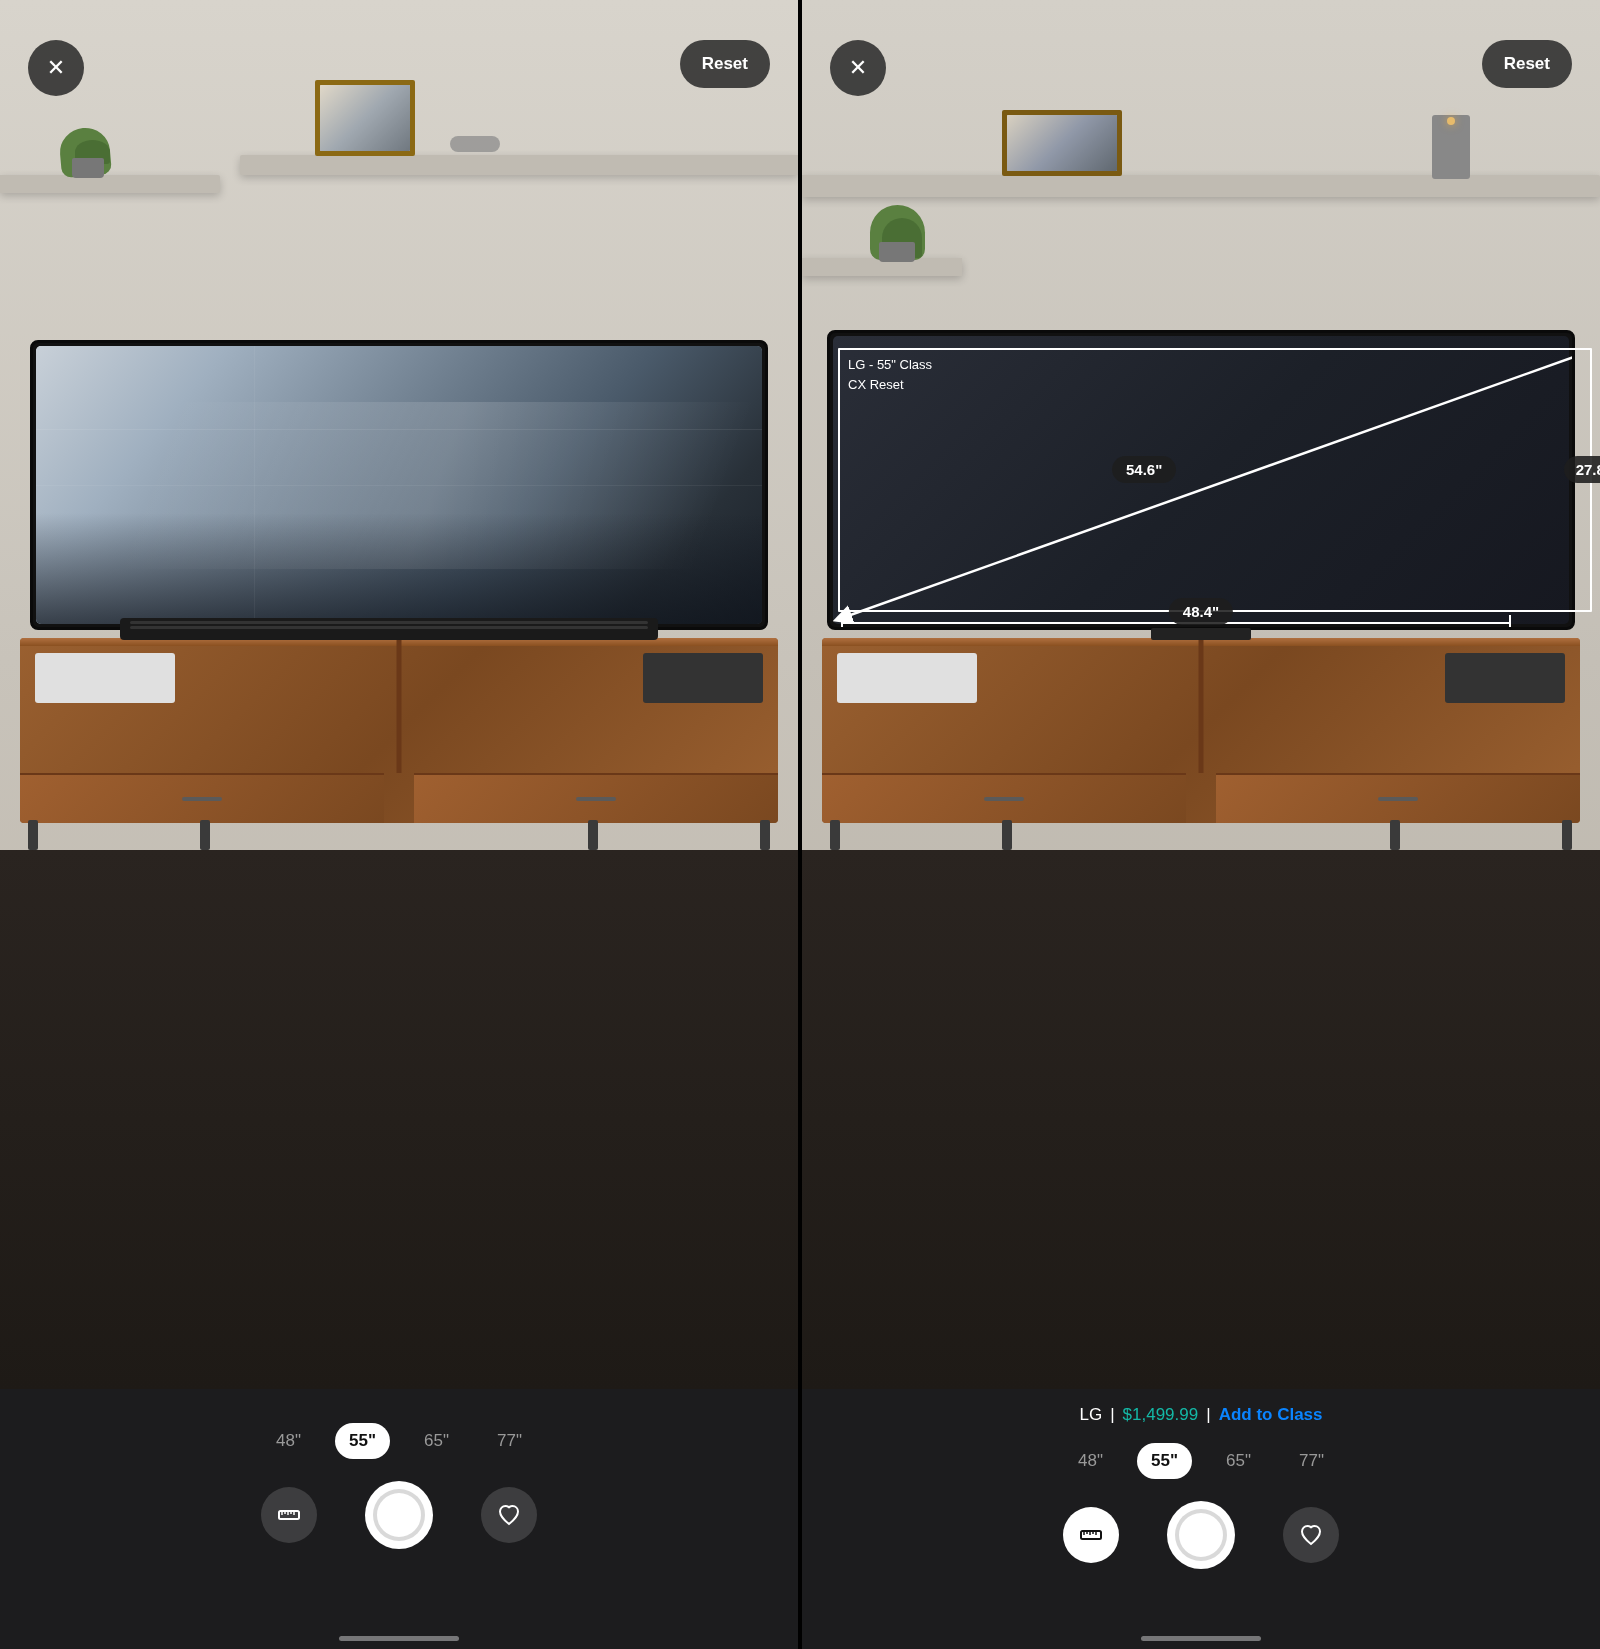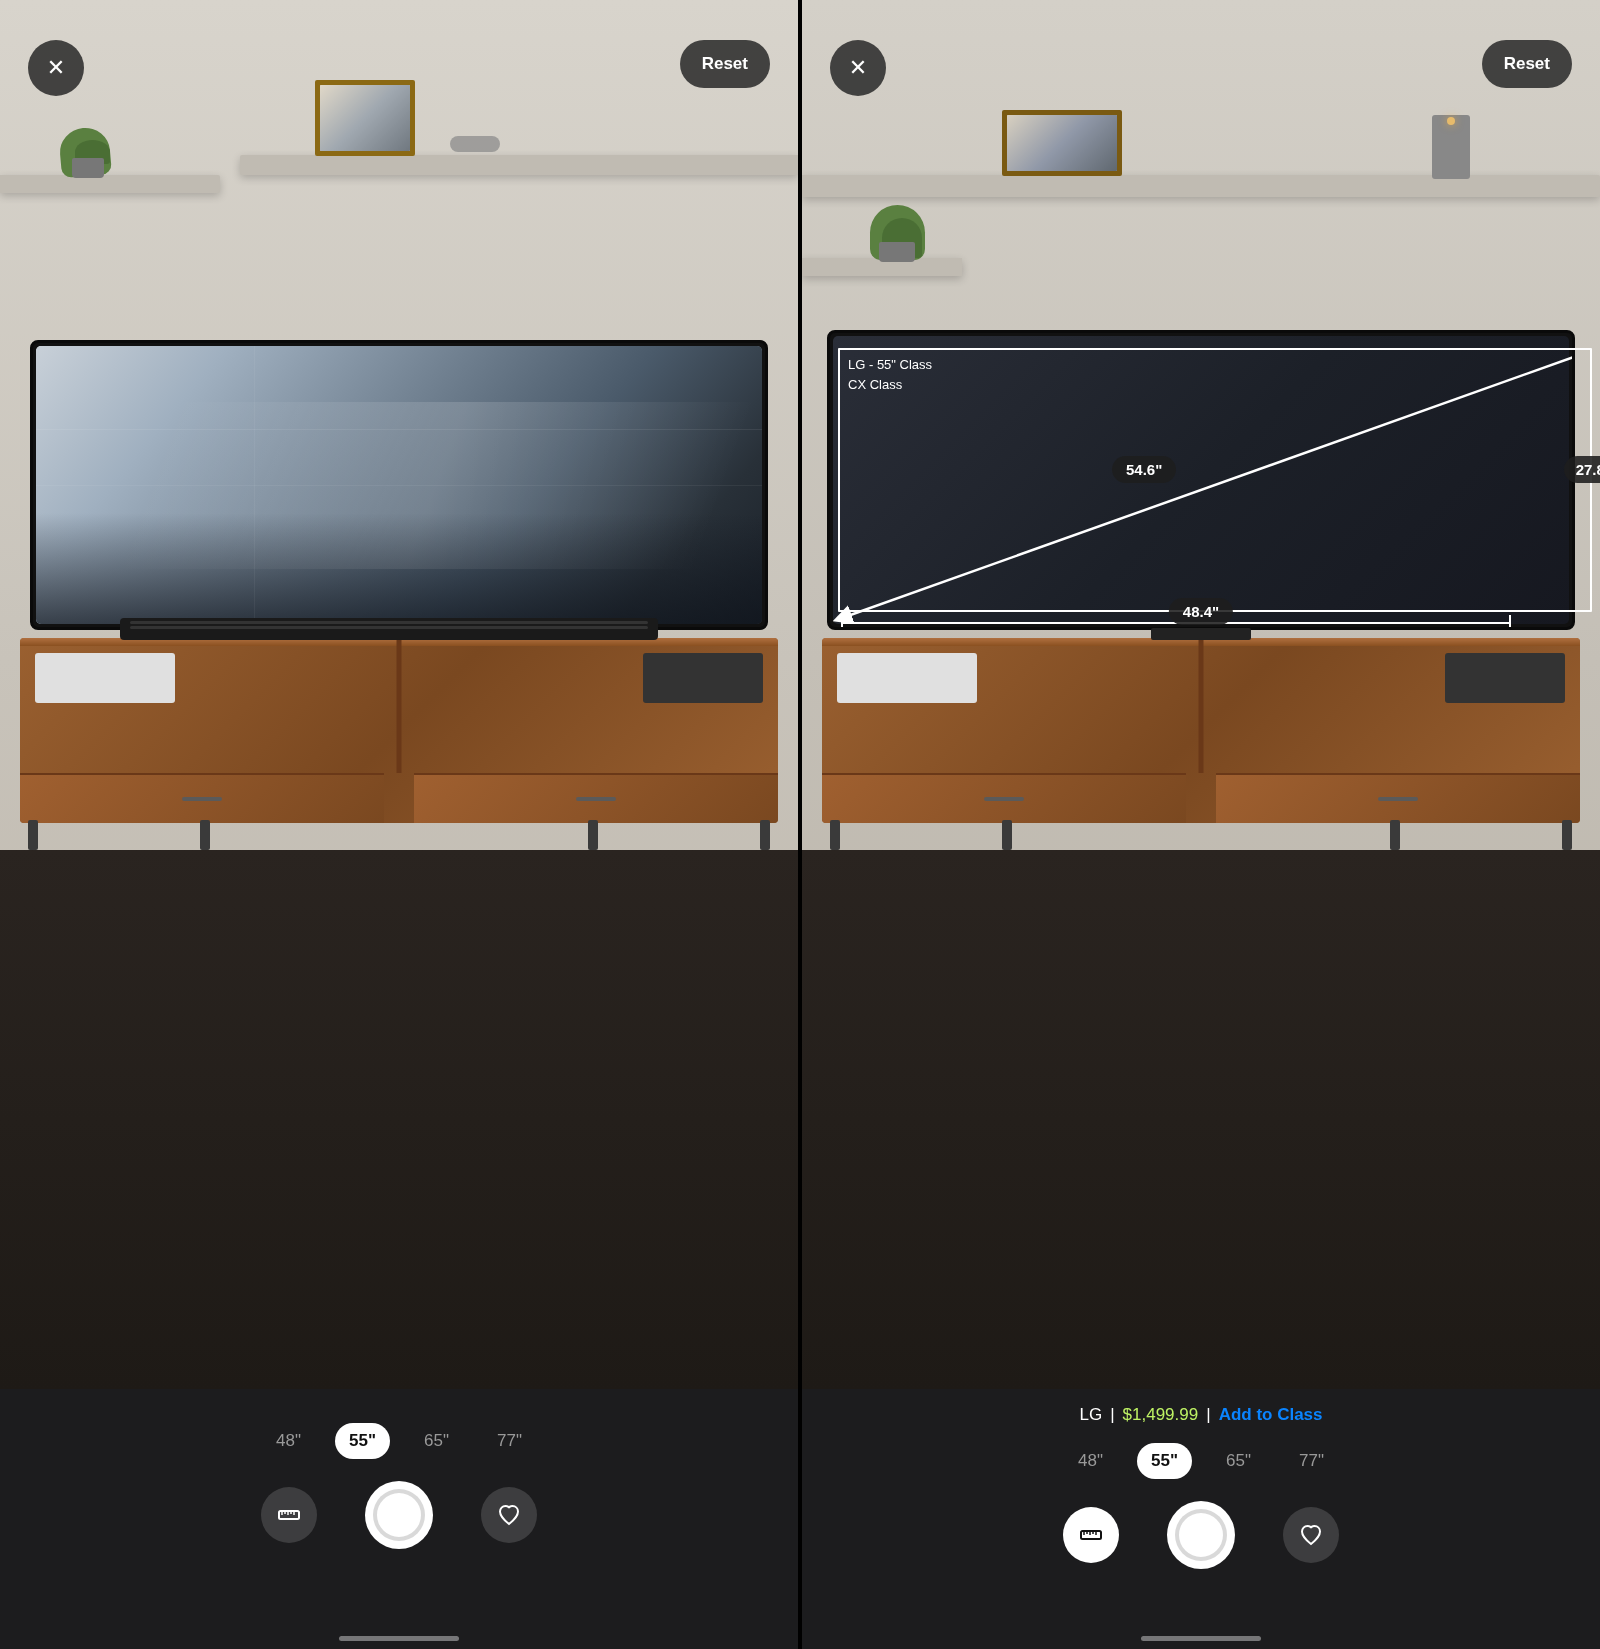--- a/index.html
+++ b/index.html
@@ -302,21 +302,21 @@
 
   <div style="position:absolute; top:330px; left:25px; right:25px; height:300px; background:#111; border-radius:8px; border:3px solid #0a0a0a;">
 
     <div style="position:absolute; top:3px; left:3px; right:3px; bottom:3px; border-radius:5px; background:linear-gradient(135deg, #2a2e38 0%, #1c2028 50%, #161820 100%);">
     </div>
 
     <div style="position:absolute; top:15px; left:8px; right:-20px; bottom:15px; border:2px solid white; border-radius:1px; pointer-events:none;"></div>
 
     <div style="position:absolute; top:22px; left:18px; color:white; font-size:13px; font-weight:500; line-height:1.5;">
       <div>LG - 55" Class</div>
-      <div>CX Class</div>
+      <div>CX Reset</div>
     </div>
 
     <svg style="position:absolute; top:0; left:0; right:0; bottom:0; width:100%; height:100%;">
       <line x1="12" y1="285" x2="755" y2="20" stroke="white" stroke-width="2.5" marker-end="url(#arrow-end)" marker-start="url(#arrow-start)"></line>
       <defs>
         <marker id="arrow-end" markerWidth="8" markerHeight="8" refX="4" refY="4" orient="auto">
           <path d="M0,0 L8,4 L0,8 Z" fill="white"></path>
         </marker>
         <marker id="arrow-start" markerWidth="8" markerHeight="8" refX="4" refY="4" orient="auto-start-reverse">
           <path d="M0,0 L8,4 L0,8 Z" fill="white"></path>
@@ -351,21 +351,21 @@
 
   <div class="btn-reset" style="right:28px;">
     <span>Reset</span>
   </div>
 
   <div class="bottom-bar">
 
     <div class="product-info">
       <span style="color:white; font-weight:400;">LG</span>
       <span style="color:white;">|</span>
-      <span style="color:#bef264; font-weight:400;">$1,499.99</span>
+      <span style="color:#14b8a6; font-weight:400;">$1,499.99</span>
       <span style="color:white;">|</span>
       <a href="#" class="add-to-cart-link">Add to Class</a>
     </div>
 
     <div class="size-row">
       <button class="size-btn">48"</button>
       <button class="size-btn active">55"</button>
       <button class="size-btn">65"</button>
       <button class="size-btn">77"</button>
     </div>

